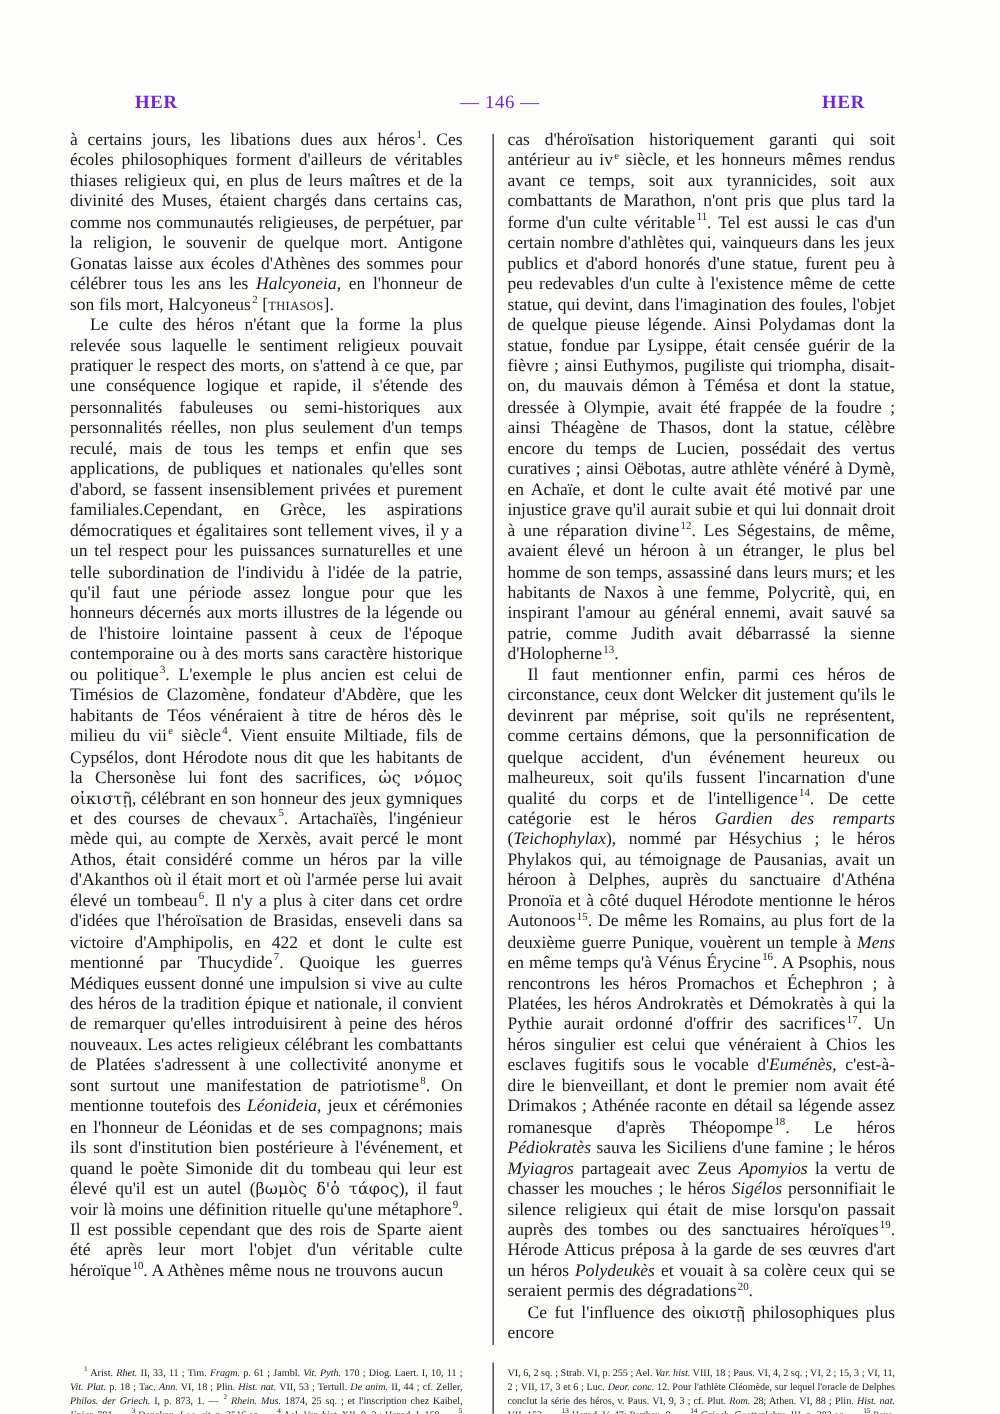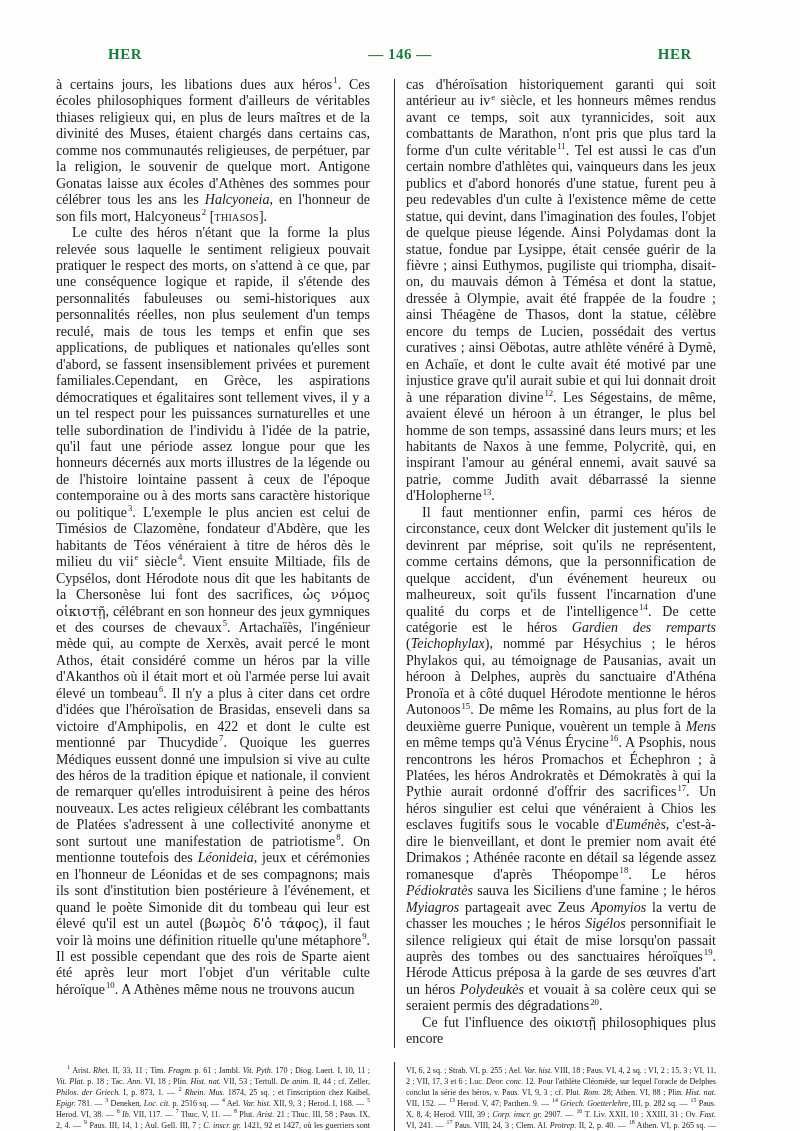--- a/index.html
+++ b/index.html
@@ -24,27 +24,28 @@
   }
 
   
   .running-head {
     display: flex;
     align-items: baseline;
     justify-content: space-between;
     font-size: 15px;
     font-weight: bold;
     letter-spacing: 0.6px;
-    color: #15803d;
+    color: #6d28d9;
     padding: 0 52px 0 52px;
     margin-bottom: 14px;
   }
   .running-head .folio {
-    font-weight: bold;
+    font-weight: normal;
     letter-spacing: 0.5px;
+    margin-top: 28px;
   }
 
   
   .body-area {
     position: relative;
     display: flex;
     gap: 0;
   }
   .col {
     width: 330px;

